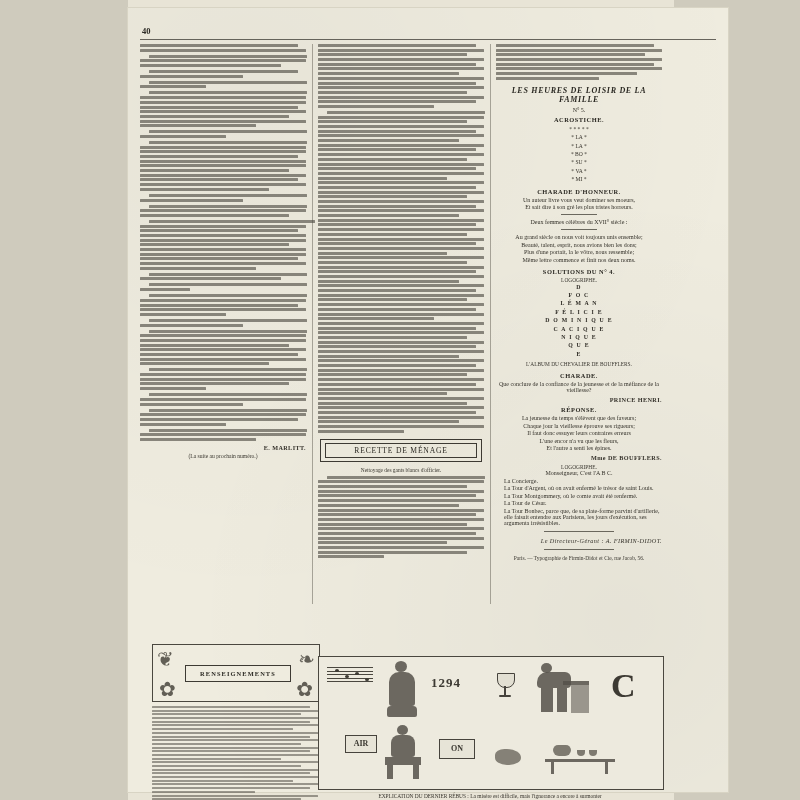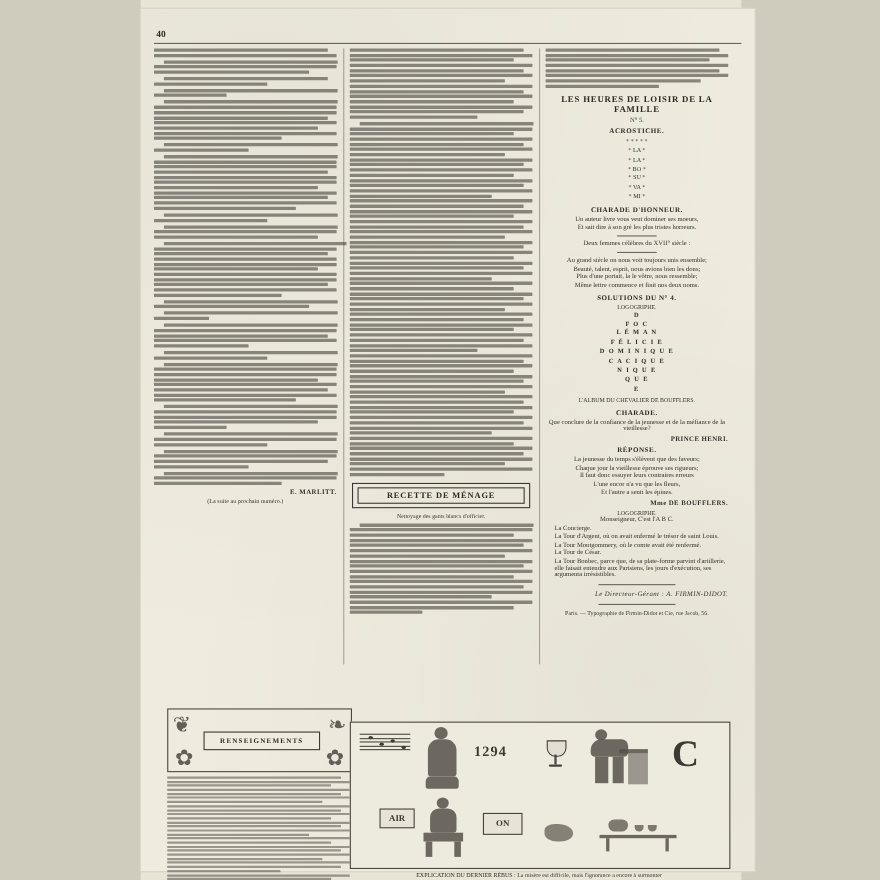--- a/index.html
+++ b/index.html
@@ -3,24 +3,23 @@
 <meta charset="utf-8">
 <style>
   html,body{margin:0;padding:0;background:#c9c5b8;}
   body{width:800px;height:800px;overflow:hidden;font-family:"Liberation Serif",serif;}
   .page{
     position:absolute;left:0;top:0;width:800px;height:800px;
     background:#e8e4d6;
   }
   
   .sheet{
-    position:absolute;left:128px;top:8px;width:546px;height:784px;
+    position:absolute;left:128px;top:8px;width:600px;height:784px;
     background:#efecdf;
     box-shadow:0 0 0 1px #d8d4c4;
-    padding-left:12px;
   }
   .sheet:before{
     content:"";position:absolute;left:0;top:0;right:0;bottom:0;
     background:
       radial-gradient(circle at 20% 12%, rgba(0,0,0,0.035), rgba(0,0,0,0) 60%),
       radial-gradient(circle at 82% 78%, rgba(0,0,0,0.04), rgba(0,0,0,0) 55%);
     pointer-events:none;
   }
   .leftmargin,.rightmargin{
     position:absolute;top:0;bottom:0;width:128px;background:#cfcbbd;
@@ -72,21 +71,21 @@
 
   .signature{
     text-align:right;font-size:6.2px;font-weight:bold;color:#35322b;margin-top:3px;
     letter-spacing:.4px;
   }
   .smallnote{font-size:5.6px;color:#3a3730;text-align:center;margin-top:2px;}
 
   
   .sechead{
     text-align:center;font-size:8px;font-weight:bold;letter-spacing:.7px;
-    color:#2b2923;margin:6px 0 3px;
+    color:#2b2923;margin:6px 0 3px;font-style:italic;
   }
   .subhead{
     text-align:center;font-size:6.4px;font-weight:bold;letter-spacing:.5px;
     color:#2b2923;margin:3px 0 2px;
   }
   .centerline{text-align:center;font-size:6px;color:#34312a;margin-bottom:1.5px;}
   .tinycap{font-size:5.4px;color:#3a3730;text-align:center;}
   .hr-short{width:36px;height:1px;background:#4a473f;margin:4px auto;opacity:.8;}
   .hr-mid{width:70px;height:1px;background:#4a473f;margin:5px auto;opacity:.8;}
 
@@ -98,21 +97,21 @@
   .diamond div{
     font-size:5.8px;text-align:center;letter-spacing:1.2px;color:#2f2c26;line-height:1.45;
     font-weight:bold;
   }
 
   
   .framebox{
     border:1px solid #3d3a33;margin:6px 2px 5px 2px;padding:3px 4px;
     text-align:center;
   }
-  .framebox .t{font-size:7.6px;font-weight:bold;letter-spacing:.8px;color:#2b2923;}
+  .framebox .t{font-size:7.6px;font-weight:normal;letter-spacing:.8px;color:#2b2923;}
   .framebox .inner{border:1px solid #3d3a33;padding:2px 3px;}
 
   
   .orn{
     position:absolute;left:12px;top:600px;width:166px;height:180px;
   }
   .ornframe{
     position:absolute;left:0;top:0;width:166px;height:56px;
     border:1px solid #4a473f;
   }

